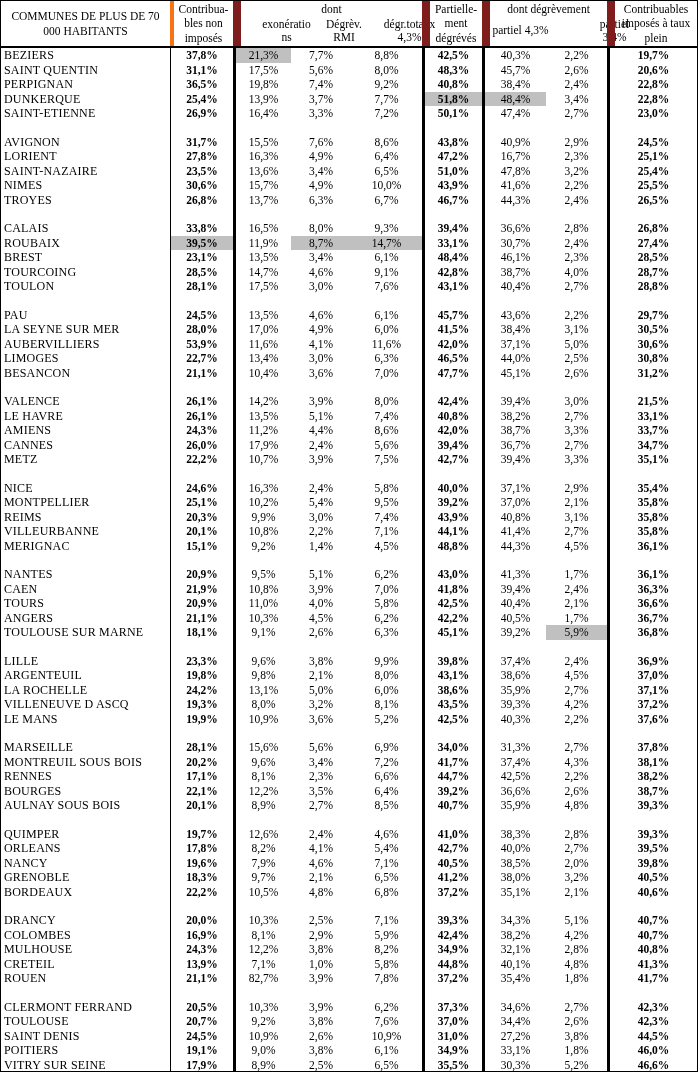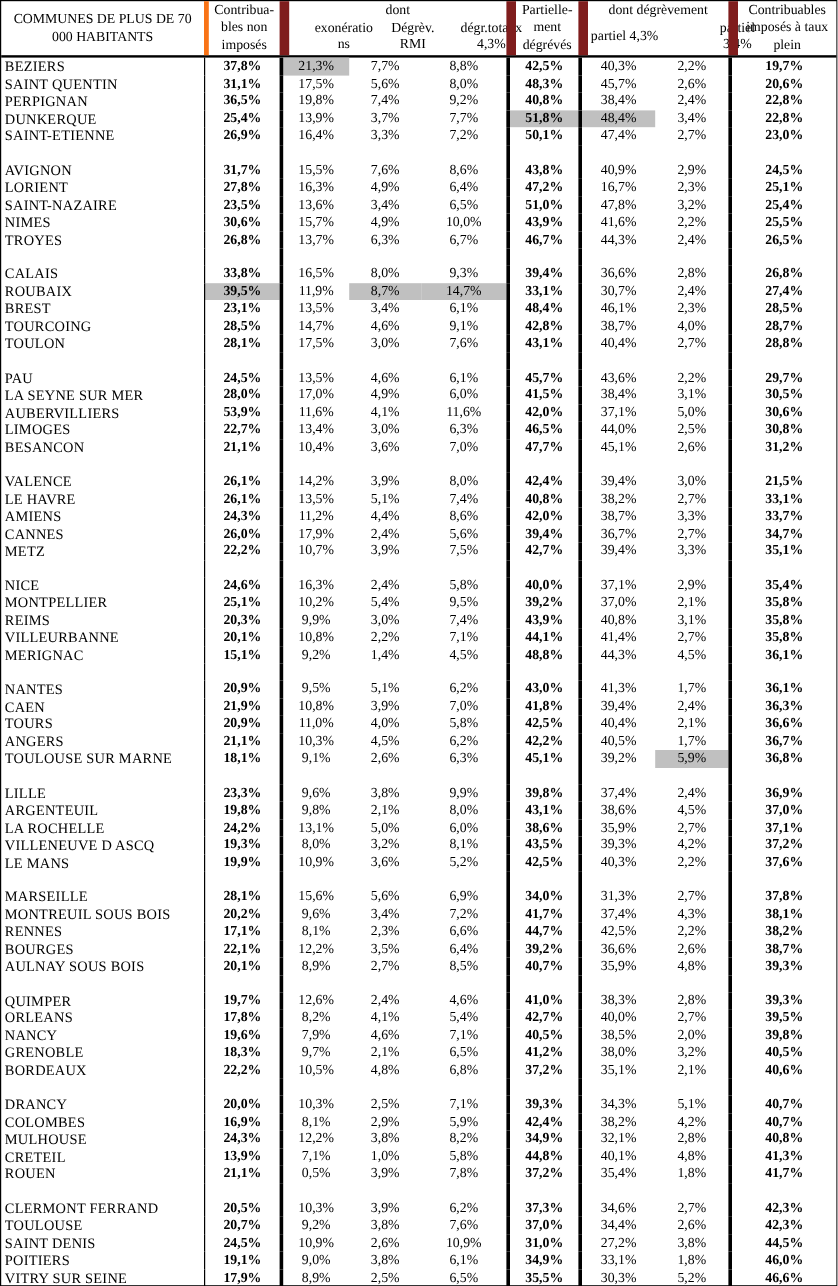--- a/index.html
+++ b/index.html
@@ -809,21 +809,21 @@
           <div class="cell ">1,0%</div>
           <div class="cell ">5,8%</div>
           <div class="cell v3 b">44,8%</div>
           <div class="cell v3">40,1%</div>
           <div class="cell ">4,8%</div>
           <div class="cell v3 b">41,3%</div>
         </div>
         <div class="row">
           <div class="cell name">ROUEN</div>
           <div class="cell v1 b">21,1%</div>
-          <div class="cell v3">0,5%</div>
+          <div class="cell v3">82,7%</div>
           <div class="cell ">3,9%</div>
           <div class="cell ">7,8%</div>
           <div class="cell v3 b">37,2%</div>
           <div class="cell v3">35,4%</div>
           <div class="cell ">1,8%</div>
           <div class="cell v3 b">41,7%</div>
         </div>
         <div class="row spacer">
           <div class="cell name"></div>
           <div class="cell v1"></div>

